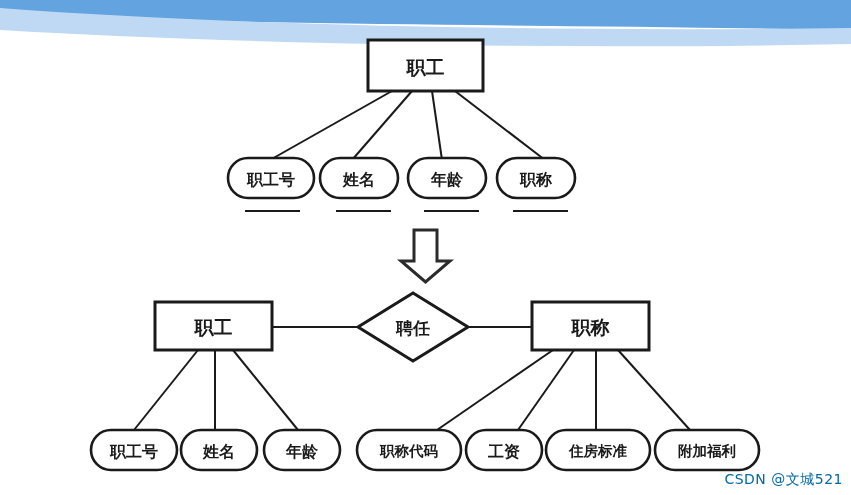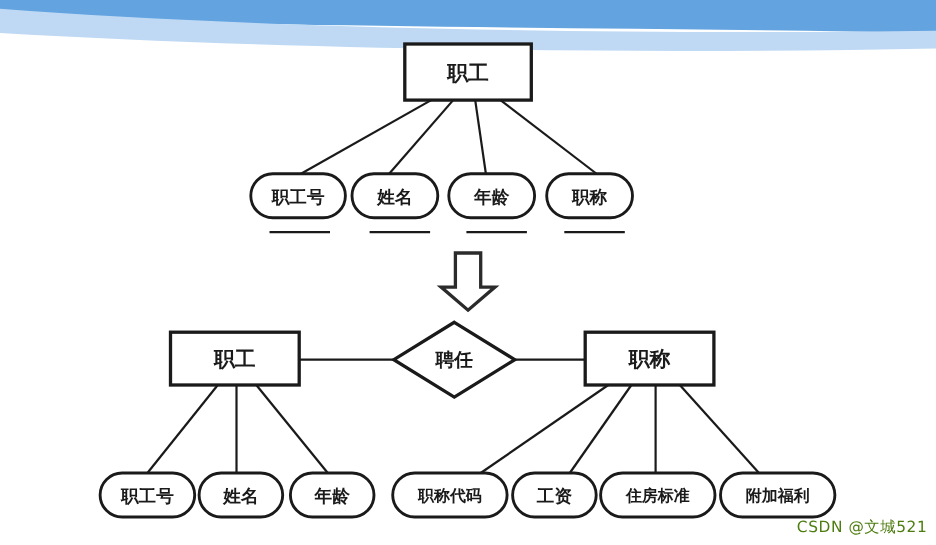--- a/index.html
+++ b/index.html
@@ -62,21 +62,21 @@
     stroke: #2b2b2b;
     stroke-width: 3;
     stroke-linejoin: miter;
   }
   #watermark {
     position: absolute;
     right: 8px;
     bottom: 6px;
     font-family: "DejaVu Sans", sans-serif;
     font-size: 14px;
-    color: #4d7c0f;
+    color: #0369a1;
     letter-spacing: 0.5px;
     white-space: nowrap;
   }
 </style>
 </head>
 <body>
 
 <div id="slide">
 
   <svg id="decor-swoosh" viewBox="0 0 851 60" preserveAspectRatio="none">

